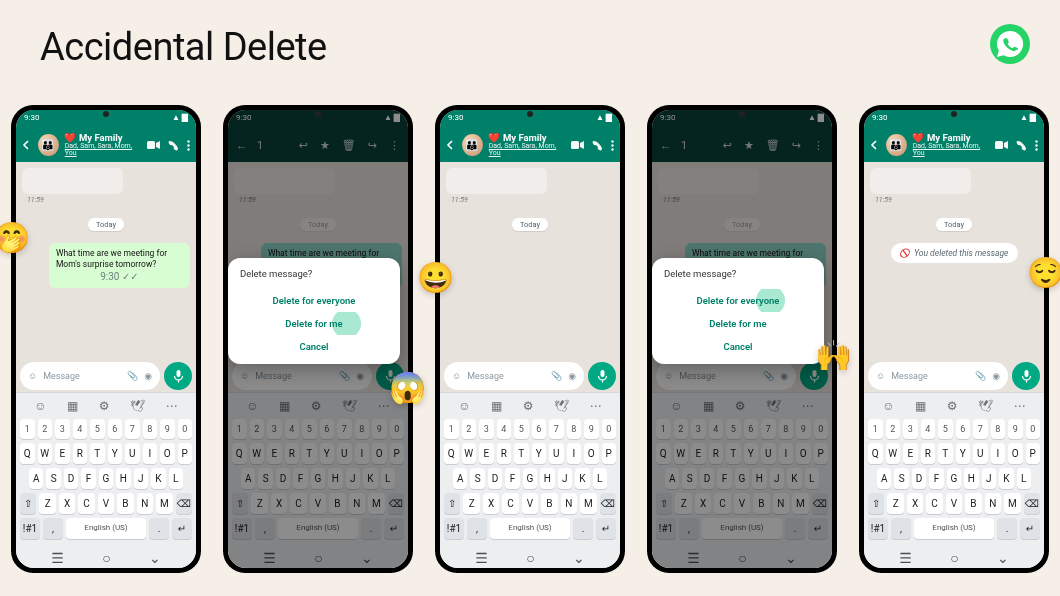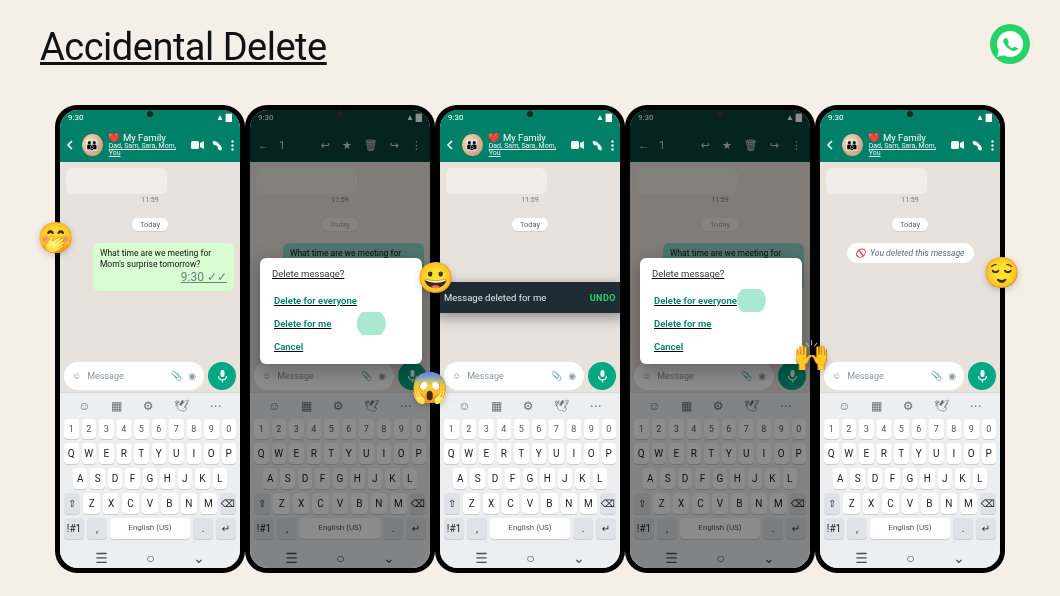--- a/index.html
+++ b/index.html
@@ -6,29 +6,28 @@
   body {
     width: 1060px; height: 596px;
     background: #f6efe8;
     font-family: -apple-system, "Segoe UI", Roboto, Helvetica, Arial, sans-serif;
     position: relative; overflow: hidden;
   }
   .title {
     position: absolute; top: 25px; left: 40px;
     font-size: 38px; font-weight: 400; color: #111;
     letter-spacing: -0.5px;
-    text-decoration: underline;
   }
   .wa-logo {
     position: absolute; top: 22px; right: 28px;
     width: 44px; height: 44px;
   }
   .phones {
     position: absolute; top: 105px; left: 30px; right: 30px;
-    display: flex; gap: 0; justify-content: center;
+    display: flex; gap: 22px; justify-content: center;
   }
   .phone {
     width: 190px; height: 468px;
     background: #000; border-radius: 22px;
     padding: 5px; position: relative;
     flex-shrink: 0;
   }
   .screen {
     width: 100%; height: 100%;
     background: #e7e2dc; border-radius: 18px;
@@ -48,48 +47,48 @@
   }
   .avatar {
     width:22px; height:22px; border-radius:50%; background:#ddd;
     display:flex; align-items:center; justify-content:center;
     font-size:11px; overflow:hidden;
   }
   .avatar-inner { width:100%; height:100%;
     background: radial-gradient(circle at 30% 30%, #f7d8b0, #c89070);
     display:flex; align-items:center; justify-content:center;}
   .chat-title { line-height:1; }
-  .chat-title .t { font-size:9.5px; font-weight:400; }
+  .chat-title .t { font-size:9.5px; font-weight:700; }
   .chat-title .s { font-size:7px; opacity:.9;text-decoration:underline; }
   .top-icons { margin-left:auto; display:flex; gap:8px; opacity:.95;}
   .top-icons span, .sel-icons span { display:inline-block; }
   .sel-bar {
     height:34px; background:#0c433a; color:#cfd8d5;
     display:flex; align-items:center; padding:0 8px; gap:10px;
     font-size:11px;
   }
   .sel-icons { margin-left:auto; display:flex; gap:12px; }
   .chat-body {
     position:absolute; top:52px; left:0; right:0; bottom:210px;
     background:#e7e2dc; padding:6px;
     font-size:8px; color:#111;
   }
-  .ts-right { text-align:center; color:#7a7a7a; font-size:7px; padding:2px 5px;}
+  .ts-right { text-align:left; color:#7a7a7a; font-size:7px; padding:2px 5px;font-style:italic;}
   .pill {
     background:#fff; color:#55636a; font-size:7.5px;
     padding:2px 8px; border-radius:6px; width:max-content; margin:12px auto;
     box-shadow:0 1px 1px rgba(0,0,0,.1);
   }
   .msg-out {
     background:#d9fdd3; border-radius:6px; padding:5px 7px;
     width: 84%; margin:4px 0 0 auto; font-size:8.5px; line-height:1.3;
     position:relative;
   }
   .msg-out.selected { background:#8fd7c8; }
-  .msg-out .meta { font-size:12px; color:#6b857b; text-align:right;text-decoration:underline; }
+  .msg-out .meta { font-size:10px; color:#6b857b; text-align:center; }
   .msg-deleted {
     background:#fff; border-radius:12px; padding:5px 9px;
     width:max-content; max-width:85%; margin:4px auto; font-size:8.5px;
     color:#5b6a73; font-style:italic;
     display:flex; align-items:center; gap:4px;
   }
   .input-row {
     position:absolute; left:4px; right:4px; bottom:178px;
     display:flex; gap:4px; align-items:center;
   }
@@ -122,28 +121,27 @@
   .kb-space-row { display:flex; gap:3px; margin-top:2px; }
   .kb-space-row .key.space { flex:4; font-size:8px; color:#555; }
   .navbar {
     margin-top:auto; display:flex; justify-content:space-around;
     padding:4px 12px 0; color:#4a4f55;
   }
   .navbar span { font-size:14px; line-height:1; }
   
   .dim { position:absolute; inset:0; background:rgba(0,0,0,.45); }
   .dialog {
-    position:absolute; left:10px; right:8px; top:148px;
-    background:#fff; border-radius:6px; padding:10px 12px 6px;
+    position:absolute; left:0; right:8px; top:148px;
+    background:#fff; border-radius:12px; padding:10px 12px 6px;
     box-shadow:0 6px 20px rgba(0,0,0,.3);
-    text-decoration:underline;
   }
   .dialog .dtitle { font-size:9.5px; color:#333; margin-bottom:10px;}
   .dialog .dbtn {
-    text-align:left; color:#008069; font-size:9.5px; font-weight:600;
+    text-align:center; color:#008069; font-size:9.5px; font-weight:600;
     padding:6px 2px;
   }
   .dialog .dbtn.highlight {
     background: radial-gradient(circle at 72% 50%, #a9e9d2 14px, transparent 15px);
   }
   .toast {
     position:absolute; left:-6px; right:-6px; top:172px;
     background:#1f2c34; color:#e1e6e8; font-size:9.5px;
     border-radius:5px; padding:10px 10px;
     display:flex; justify-content:space-between; align-items:center;
@@ -544,24 +542,20 @@
             <div class="key space">English (US)</div>
             <div class="key mod">.</div>
             <div class="key mod">↵</div>
           </div>
         <div class="navbar">
             <span>☰</span>
             <span>○</span>
             <span>⌄</span>
           </div>
       </div>
-      <div class="toast">
-        <span>Message deleted for me</span>
-        <span class="undo">UNDO</span>
-      </div>
     </div>
     <div class="emoji-float" style="left:-18px; top:155px;">😀</div>
   </div>
 
   <div class="phone">
     <div class="notch"></div>
     <div class="screen">
       <div class="statusbar dark">
           <span>9:30</span>
           <span>▲ ▇</span>

